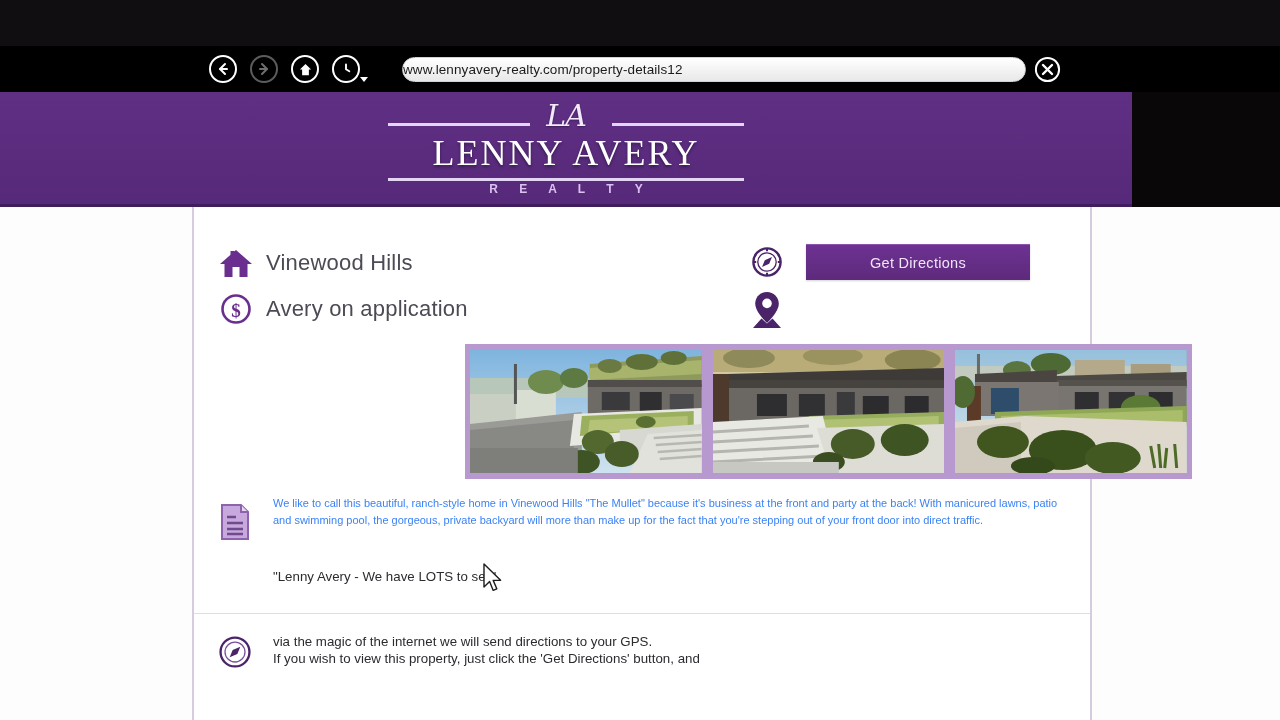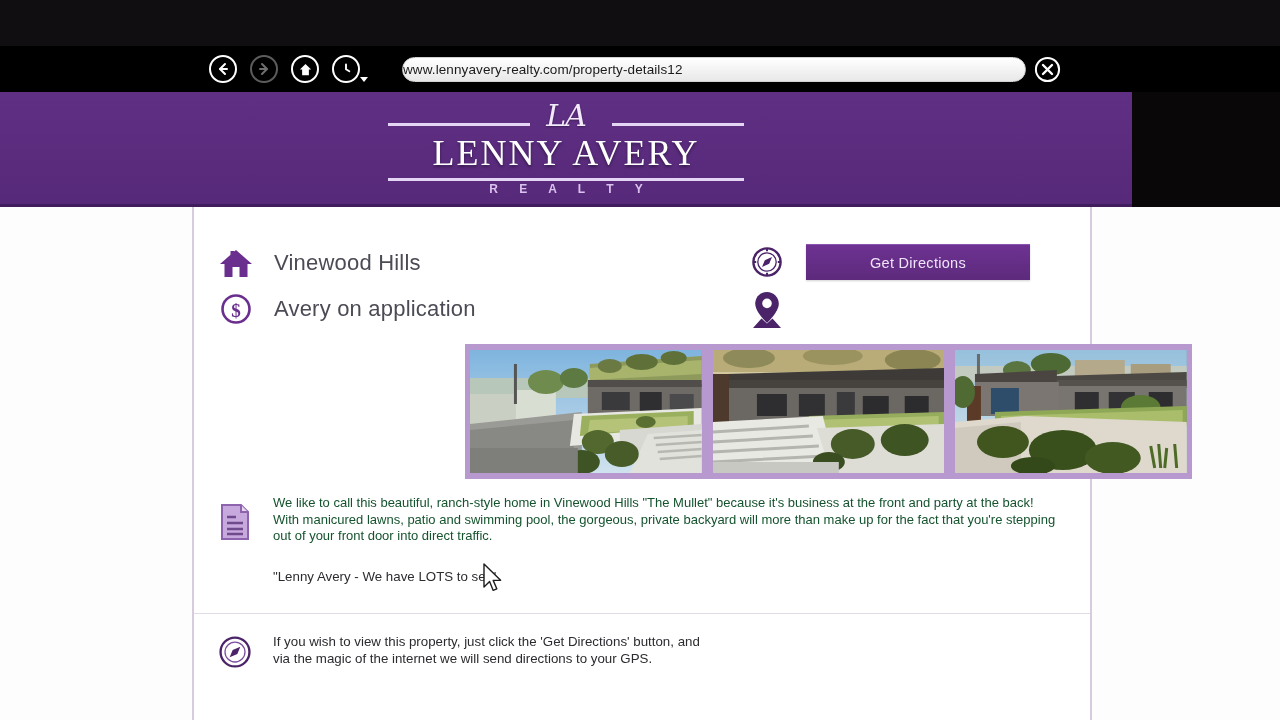--- a/index.html
+++ b/index.html
@@ -185,21 +185,21 @@
   .summary {
     position: absolute;
     left: 0; top: 26px;
     width: 896px;
     height: 110px;
   }
   .info-row {
     position: absolute;
     display: flex;
     align-items: center;
-    gap: 20px;
+    gap: 12px;
   }
   .info-row.title { left: 24px; top: 12px; }
   .info-row.price { left: 24px; top: 58px; }
 
   .info-icon { width: 36px; height: 36px; display:flex; align-items:center; justify-content:center;}
   .info-label {
     font-size: 22px;
     color: #4b4b55;
     letter-spacing: 0.2px;
   }
@@ -262,23 +262,23 @@
   }
   .desc-icon {
     position: absolute;
     left: 24px; top: 8px;
     width: 34px; height: 38px;
   }
   .desc-text {
     position: absolute;
     left: 79px; top: 0;
     width: 790px;
-    font-size: 13px;
+    font-size: 11px;
     line-height: 16.6px;
-    color: #14532d;
+    color: #3b82f6;
   }
   .desc-quote {
     position: absolute;
     left: 79px; top: 74px;
     font-size: 13.3px;
     color: #2b2b30;
   }
 
   
   .footer-note {
@@ -564,22 +564,22 @@
 
     <div class="footer-note">
       <span class="footer-icon">
         <svg width="34" height="34" viewBox="0 0 32 32">
           <circle cx="16" cy="16" r="13.6" fill="none" stroke="#4a2368" stroke-width="2.2"></circle>
           <circle cx="16" cy="16" r="9.4" fill="none" stroke="#7a4fa0" stroke-width="1.2"></circle>
           <path d="M21 11 L13.8 14.2 L11 21 L18.2 17.8 Z" fill="#4a2368"></path>
         </svg>
       </span>
       <div class="footer-text">
+        <div>via the magic of the internet we will send directions to your GPS.</div>
         <div>If you wish to view this property, just click the 'Get Directions' button, and</div>
-        <div>via the magic of the internet we will send directions to your GPS.</div>
       </div>
     </div>
 
   </div>
 
   <div class="cursor">
     <svg width="22" height="32" viewBox="0 0 22 32">
       <path d="M2 1 L2 24 L7.6 18.6 L11.2 27.4 L14.8 25.8 L11.2 17.4 L18.6 17.2 Z" fill="#ffffff" stroke="#1d1d1d" stroke-width="1.4" stroke-linejoin="round"></path>
     </svg>
   </div>

